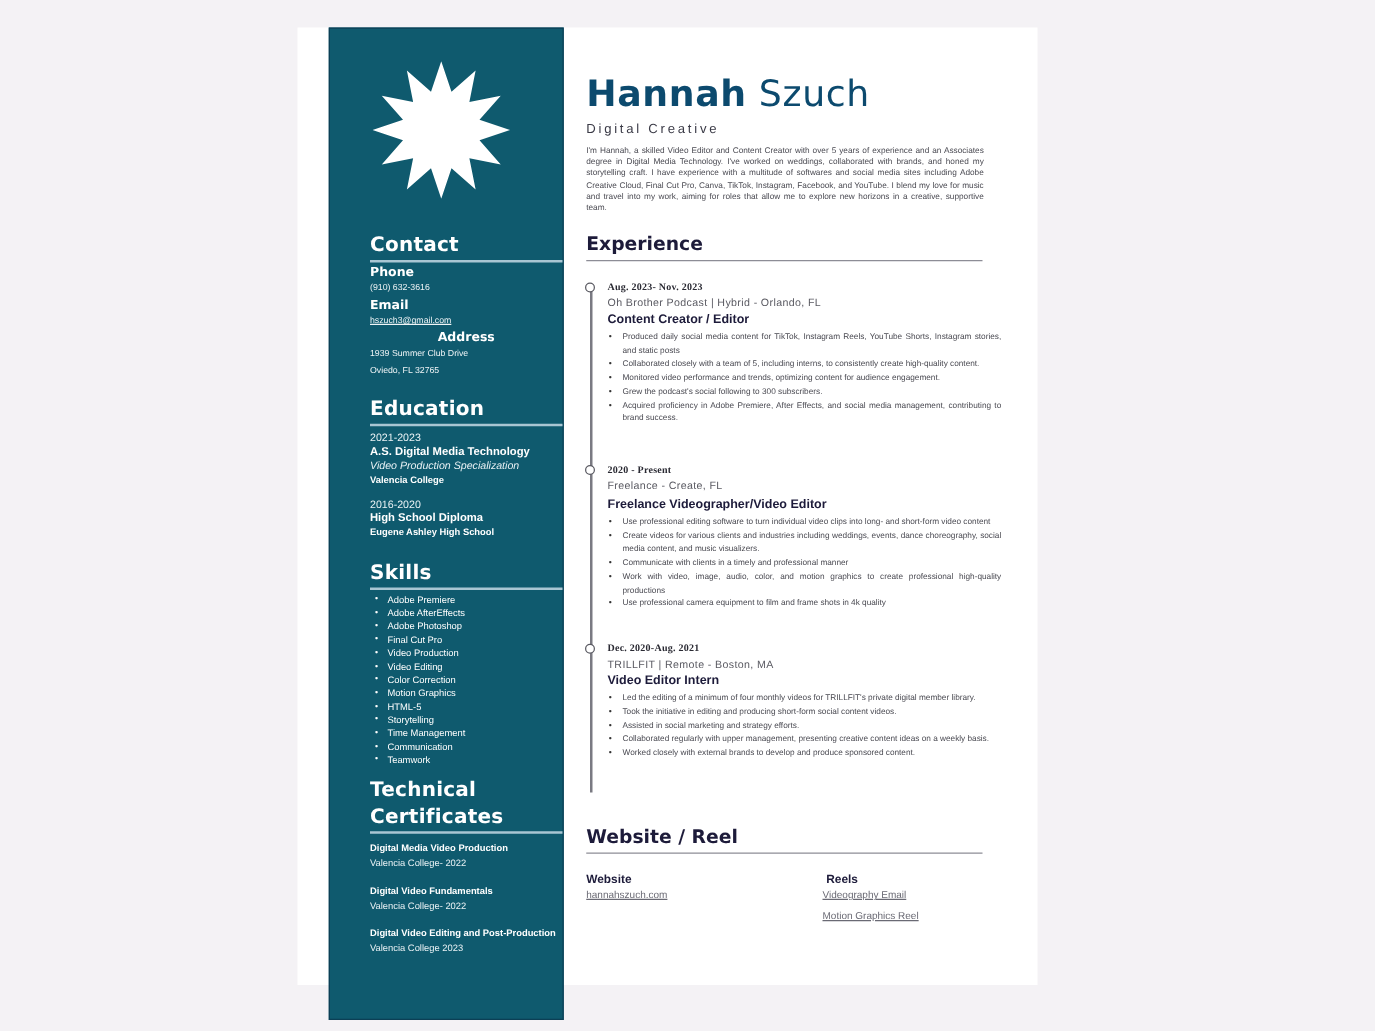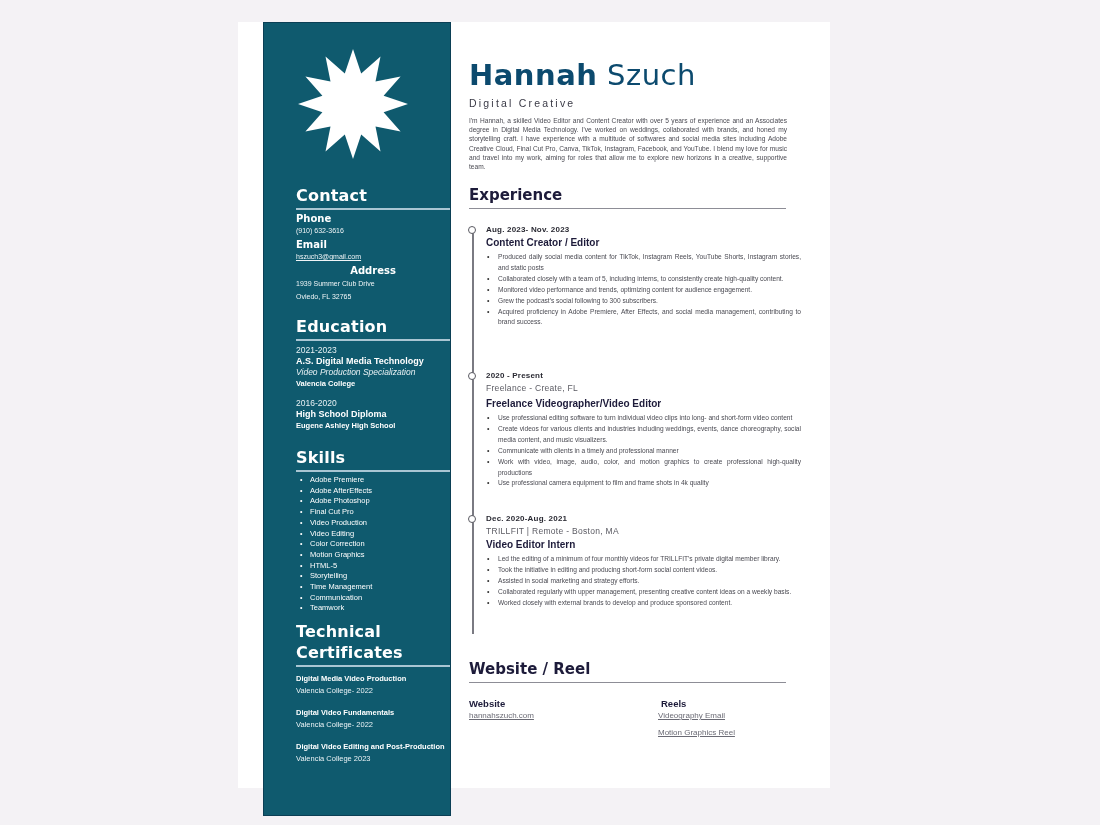--- a/index.html
+++ b/index.html
@@ -45,21 +45,21 @@
     .summary { position: absolute; top: 94px; left: 0; width: 318px; font-size: 6.6px; line-height: 9.2px; color: #4a4a52; text-align: justify; }
     .main-h {
       position: absolute; left: 0; width: 317px;
       font-family: "DejaVu Sans", sans-serif; font-weight: bold; font-size: 15px; color: #1d1b3a;
       padding-bottom: 4px; border-bottom: 1.5px solid #8d8d96;
     }
     .timeline { position: absolute; left: 3px; top: 208px; width: 1.5px; height: 404px; background: #7a7a82; }
     .job { position: absolute; left: 0; width: 332px; }
     .job-dot { position: absolute; left: -1px; top: 2px; width: 8px; height: 8px; border-radius: 50%; border: 1.5px solid #5a5a62; background: #ffffff; }
     .job-body { margin-left: 17px; }
-    .job-date { font-family: Liberation Sans, sans-serif; font-weight: bold; font-size: 8px; color: #2a2a33; line-height: 12px; letter-spacing: 0.2px; }
+    .job-date { font-family: Liberation Serif, serif; font-weight: bold; font-size: 8px; color: #2a2a33; line-height: 12px; letter-spacing: 0.2px; }
     .job-org { font-size: 8.5px; color: #5a5a62; line-height: 13px; letter-spacing: 0.3px; }
     .job-title { font-weight: bold; font-size: 10px; color: #1d1b3a; line-height: 14px; margin-bottom: 2px; }
     .job-bullets { list-style: none; padding-left: 0; }
     .job-bullets li { position: relative; padding-left: 12px; font-size: 6.6px; line-height: 10.9px; color: #4a4a52; text-align: justify; }
     .job-bullets li::before { content: "\2022"; position: absolute; left: 1px; top: 0; font-size: 7px; color: #333; }
 
     .links-col { position: absolute; }
     .links-label { font-weight: bold; font-size: 9.5px; color: #1d1b3a; line-height: 13px; }
     .links-a { display: block; font-size: 8px; color: #6a6a74; text-decoration: underline; line-height: 12px; }
   </style>
@@ -143,20 +143,21 @@
   <div class="summary">I'm Hannah, a skilled Video Editor and Content Creator with over 5 years of experience and an Associates degree in Digital Media Technology. I've worked on weddings, collaborated with brands, and honed my storytelling craft. I have experience with a multitude of softwares and social media sites including Adobe Creative Cloud, Final Cut Pro, Canva, TikTok, Instagram, Facebook, and YouTube. I blend my love for music and travel into my work, aiming for roles that allow me to explore new horizons in a creative, supportive team.</div>
 
   <div class="main-h" style="top:164px;">Experience</div>
 
   <div class="timeline"></div>
 
   <div class="job" style="top:202px;">
     <div class="job-dot"></div>
     <div class="job-body">
       <div class="job-date">Aug. 2023- Nov. 2023</div>
+      <div class="job-org">Oh Brother Podcast | Hybrid - Orlando, FL</div>
       <div class="job-title">Content Creator / Editor</div>
       <ul class="job-bullets">
         <li>Produced daily social media content for TikTok, Instagram Reels, YouTube Shorts, Instagram stories, and static posts</li>
         <li>Collaborated closely with a team of 5, including interns, to consistently create high-quality content.</li>
         <li>Monitored video performance and trends, optimizing content for audience engagement.</li>
         <li>Grew the podcast's social following to 300 subscribers.</li>
         <li>Acquired proficiency in Adobe Premiere, After Effects, and social media management, contributing to brand success.</li>
       </ul>
     </div>
   </div>

